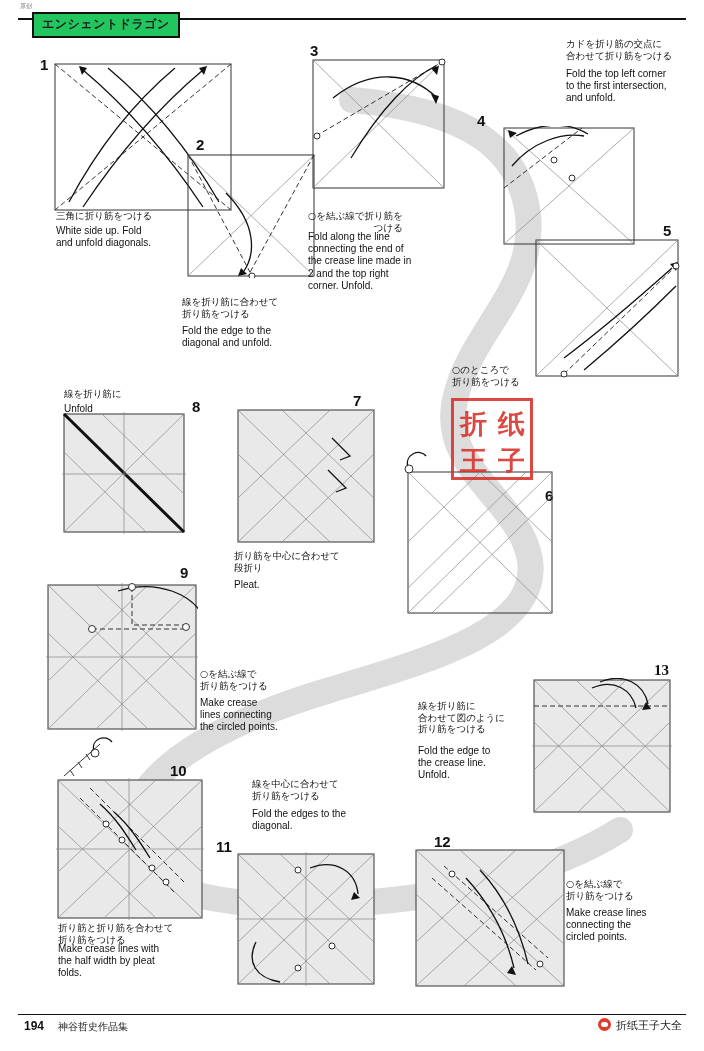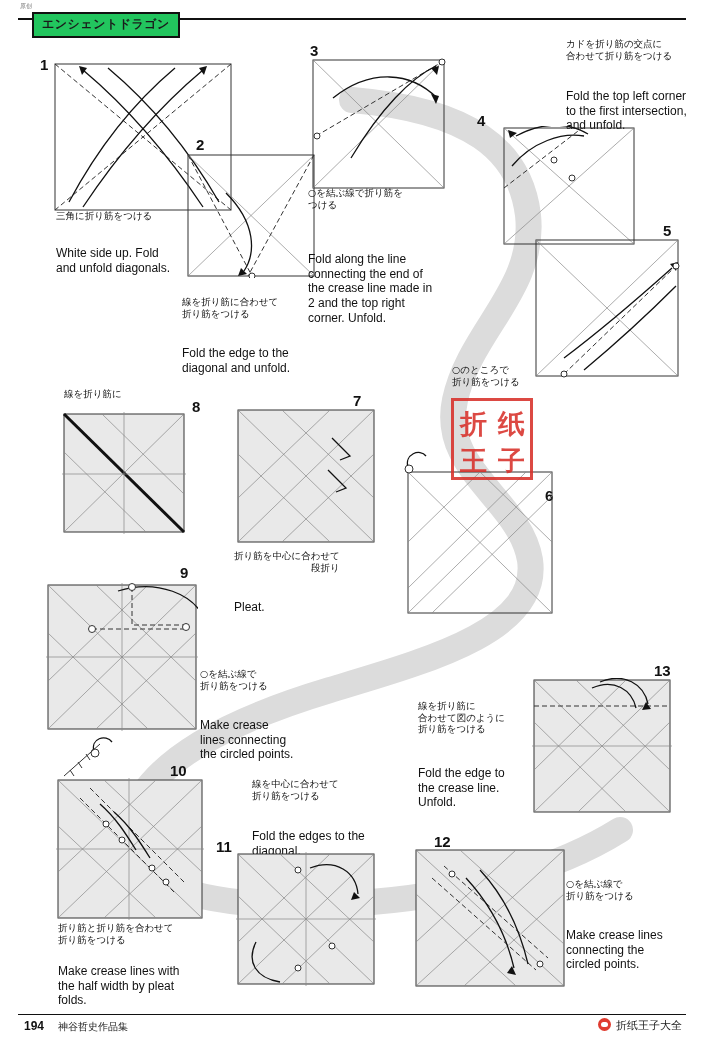--- a/index.html
+++ b/index.html
@@ -55,21 +55,21 @@
   
   .ribbon{position:absolute;left:0;top:0;width:704px;height:1051px;pointer-events:none;}
   .num{
     position:absolute;font-size:15px;font-weight:bold;color:#111;
     font-family:"Liberation Sans", sans-serif;
   }
   .cap{
     position:absolute;font-size:9.5px;line-height:1.22;color:#111;
     font-family:"DejaVu Sans", sans-serif;white-space:pre-line;
   }
-  .cap.en{font-family:"Liberation Sans", sans-serif;font-size:12px;margin-top:21px;}
+  .cap.en{font-family:"Liberation Sans", sans-serif;font-size:10px;}
 
   
   .seal{
     position:absolute;left:451px;top:398px;width:82px;height:82px;
     border:3px solid #d8302a;box-sizing:border-box;
     color:#d8302a;opacity:.88;
     font-family:"DejaVu Serif", serif;
   }
   .seal span{
     position:absolute;font-size:27px;font-weight:bold;
@@ -145,21 +145,21 @@
     <line x1="2" y1="2" x2="133" y2="130" class="thin"></line>
     <line x1="133" y1="2" x2="2" y2="130" class="thin"></line>
     <line x1="5" y1="78" x2="131" y2="4" class="dash"></line>
     <path d="M22 40 C 60 10, 100 14, 126 40" class="arr"></path>
     <path d="M40 100 C 70 50, 100 20, 125 8" class="arr"></path>
     <path d="M120 36 l 8 2 l -3 8 z" fill="#111"></path>
     <path d="M120 10 l 8 -2 l -2 9 z" fill="#111"></path>
     <circle cx="6" cy="78" r="3" class="dot"></circle>
     <circle cx="131" cy="4" r="3" class="dot"></circle>
   </svg>
-  <div class="cap" style="left:308px;top:187px;">○を結ぶ線で折り筋を
+  <div class="cap" style="left:308px;top:210px;text-align:right;">○を結ぶ線で折り筋を
 つける</div>
   <div class="cap en" style="left:308px;top:231px;">Fold along the line
 connecting the end of
 the crease line made in
 2 and the top right
 corner. Unfold.</div>
 
   
   <div class="cap" style="left:566px;top:38px;">カドを折り筋の交点に
 合わせて折り筋をつける</div>
@@ -218,21 +218,21 @@
     <rect x="2" y="2" width="136" height="132" class="sqfill" fill="#e9e9e9" stroke="#333"></rect>
     <line x1="2" y1="2" x2="138" y2="134" class="thin"></line>
     <line x1="138" y1="2" x2="2" y2="134" class="thin"></line>
     <line x1="2" y1="46" x2="94" y2="134" class="thin"></line>
     <line x1="46" y1="2" x2="138" y2="90" class="thin"></line>
     <line x1="138" y1="46" x2="46" y2="134" class="thin"></line>
     <line x1="94" y1="2" x2="2" y2="90" class="thin"></line>
     <path d="M96 30 l 18 18 l -10 4" class="arr"></path>
     <path d="M92 62 l 18 18 l -10 4" class="arr"></path>
   </svg>
-  <div class="cap" style="left:234px;top:550px;text-align:right;">折り筋を中心に合わせて
+  <div class="cap" style="left:234px;top:550px;">折り筋を中心に合わせて
 段折り</div>
   <div class="cap en" style="left:234px;top:579px;">Pleat.</div>
 
   
   <div class="cap" style="left:64px;top:388px;">線を折り筋に</div>
   <div class="cap en" style="left:64px;top:403px;">Unfold
 everything.</div>
   <div class="num" style="left:192px;top:398px;">8</div>
   <svg style="position:absolute;left:62px;top:412px;" width="124" height="122">
     <rect x="2" y="2" width="120" height="118" fill="#e9e9e9" stroke="#333"></rect>
@@ -349,21 +349,21 @@
     <circle cx="38" cy="26" r="3" class="dot"></circle>
     <circle cx="126" cy="116" r="3" class="dot"></circle>
   </svg>
   <div class="cap" style="left:566px;top:878px;">○を結ぶ線で
 折り筋をつける</div>
   <div class="cap en" style="left:566px;top:907px;">Make crease lines
 connecting the
 circled points.</div>
 
   
-  <div class="num" style="left:654px;top:662px;">13</div>
+  <div class="num" style="left:654px;top:662px;font-family:Liberation Serif, serif;">13</div>
   <svg style="position:absolute;left:532px;top:678px;" width="140" height="136">
     <rect x="2" y="2" width="136" height="132" fill="#e9e9e9" stroke="#333"></rect>
     <line x1="2" y1="2" x2="138" y2="134" class="thin"></line>
     <line x1="138" y1="2" x2="2" y2="134" class="thin"></line>
     <line x1="2" y1="44" x2="94" y2="134" class="thin"></line>
     <line x1="44" y1="2" x2="138" y2="92" class="thin"></line>
     <line x1="138" y1="44" x2="46" y2="134" class="thin"></line>
     <line x1="94" y1="2" x2="2" y2="92" class="thin"></line>
     <line x1="0" y1="68" x2="140" y2="68" class="thin"></line>
     <line x1="2" y1="28" x2="138" y2="28" class="dash"></line>

